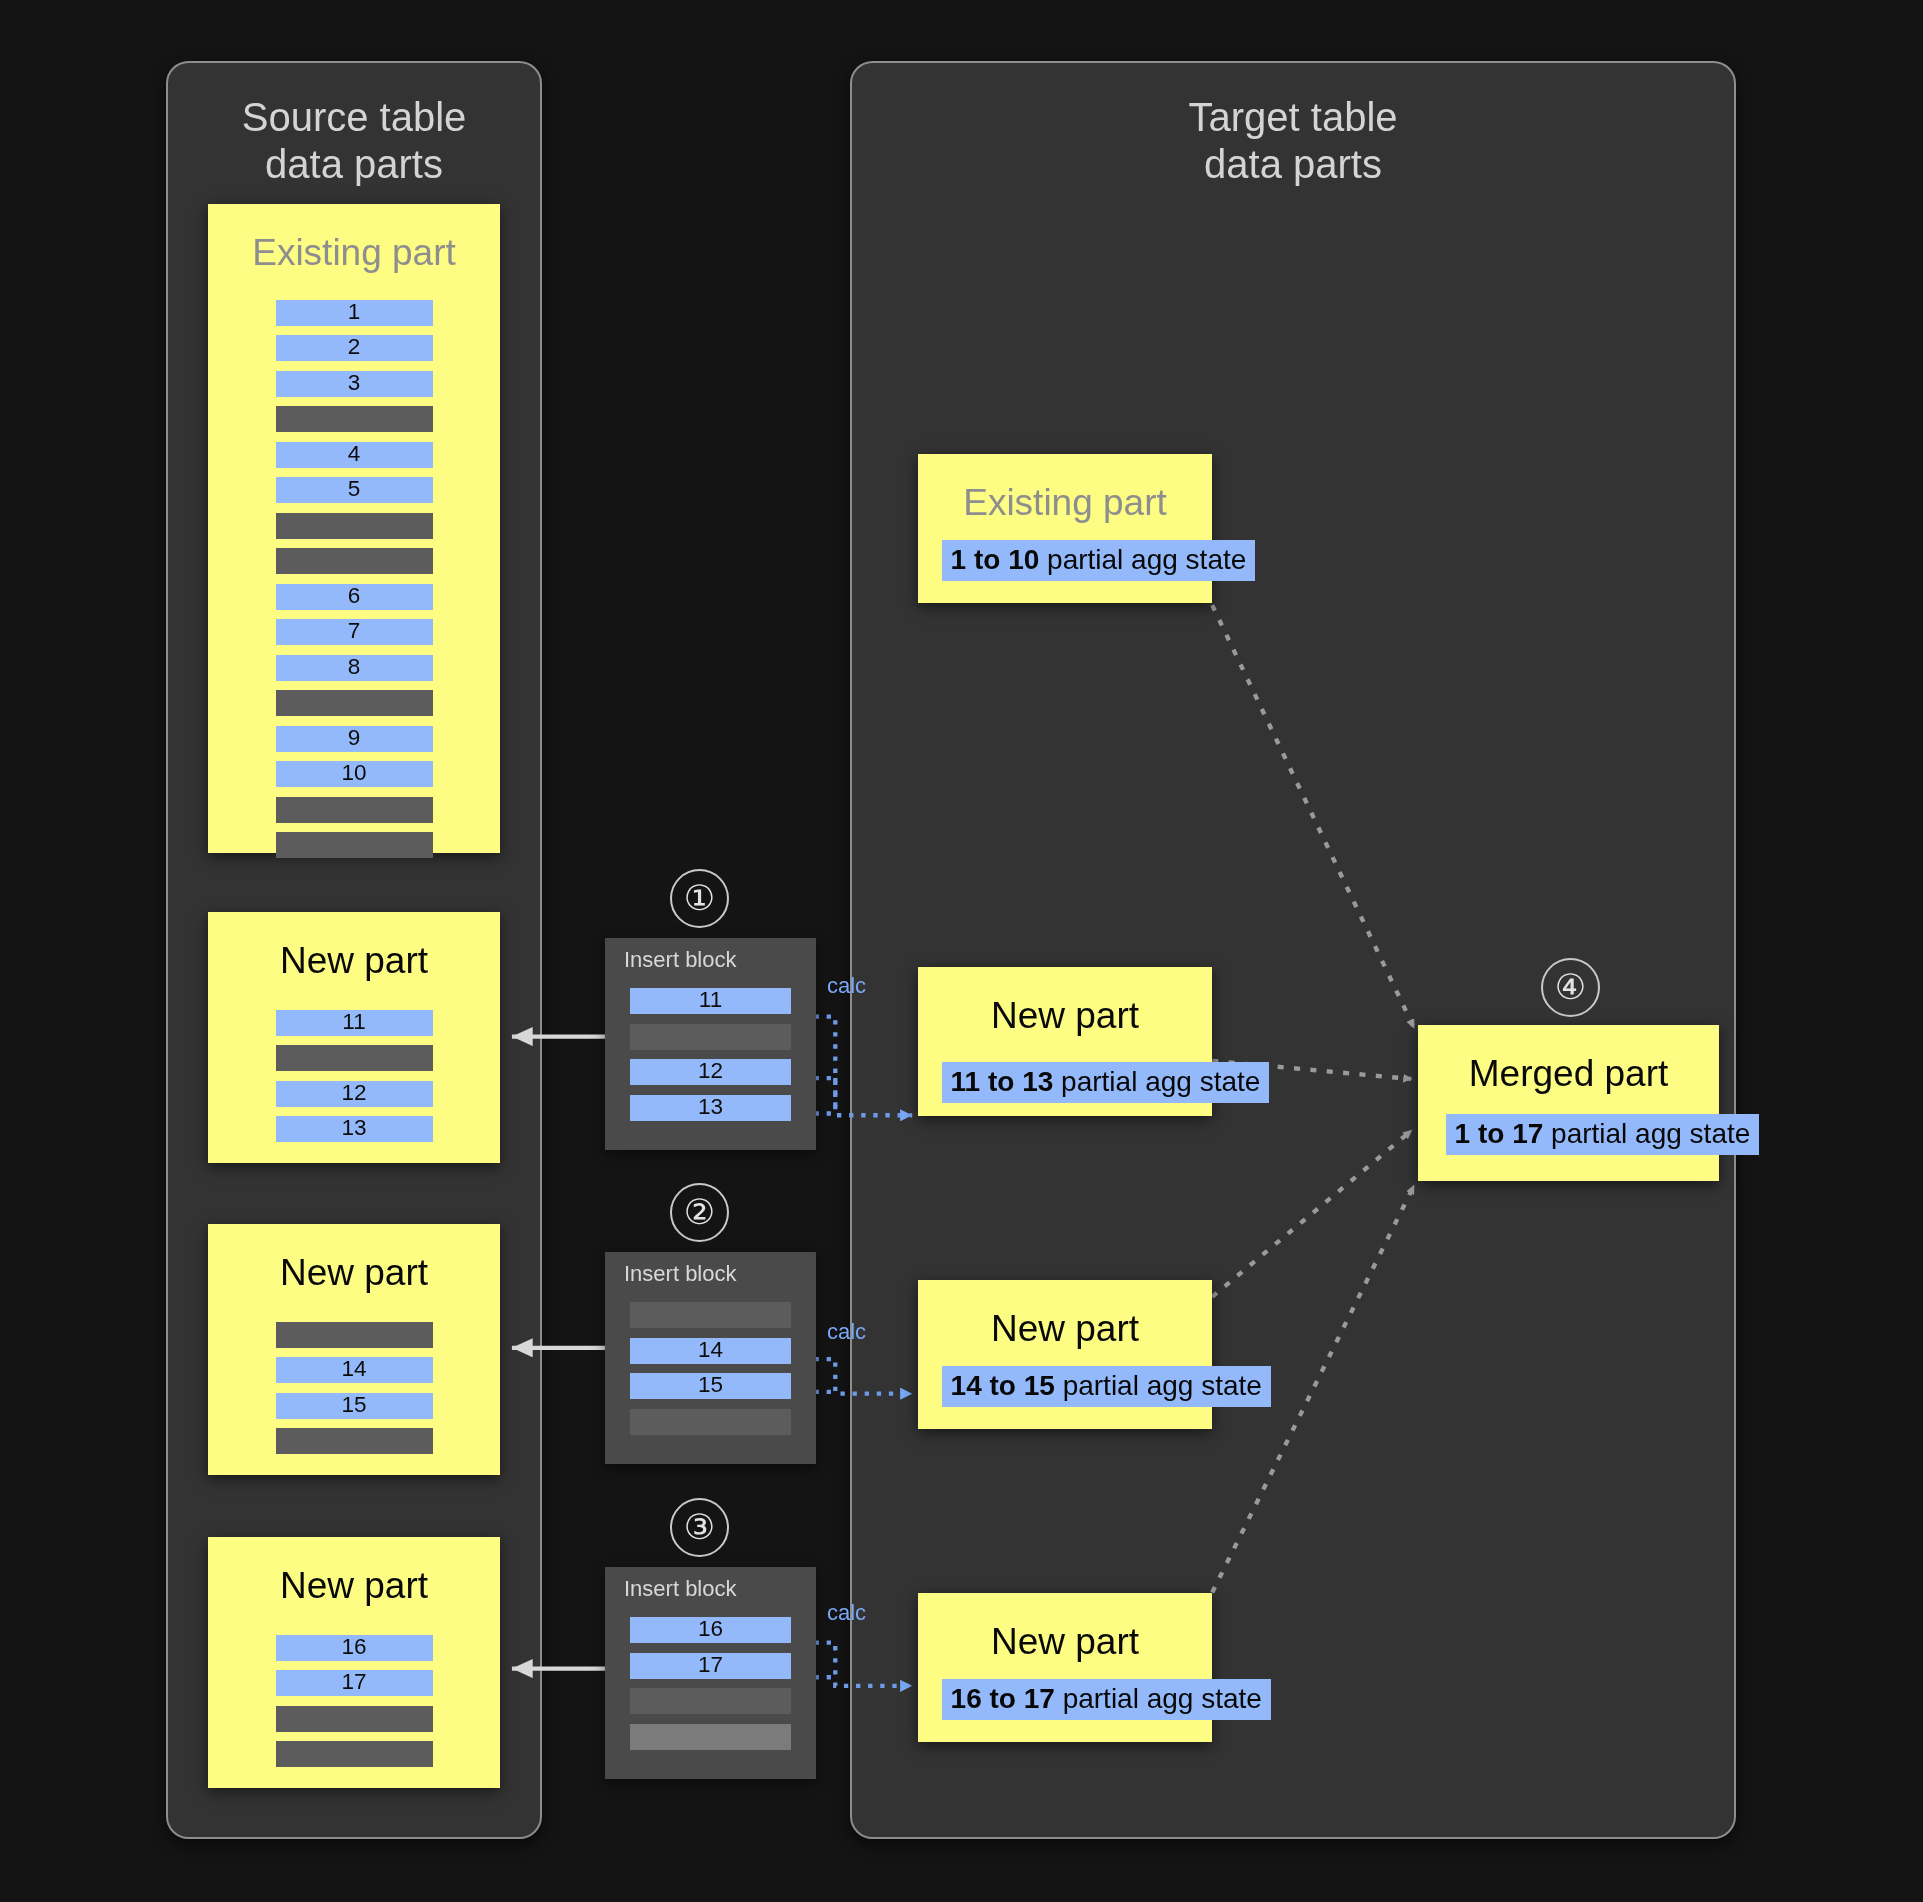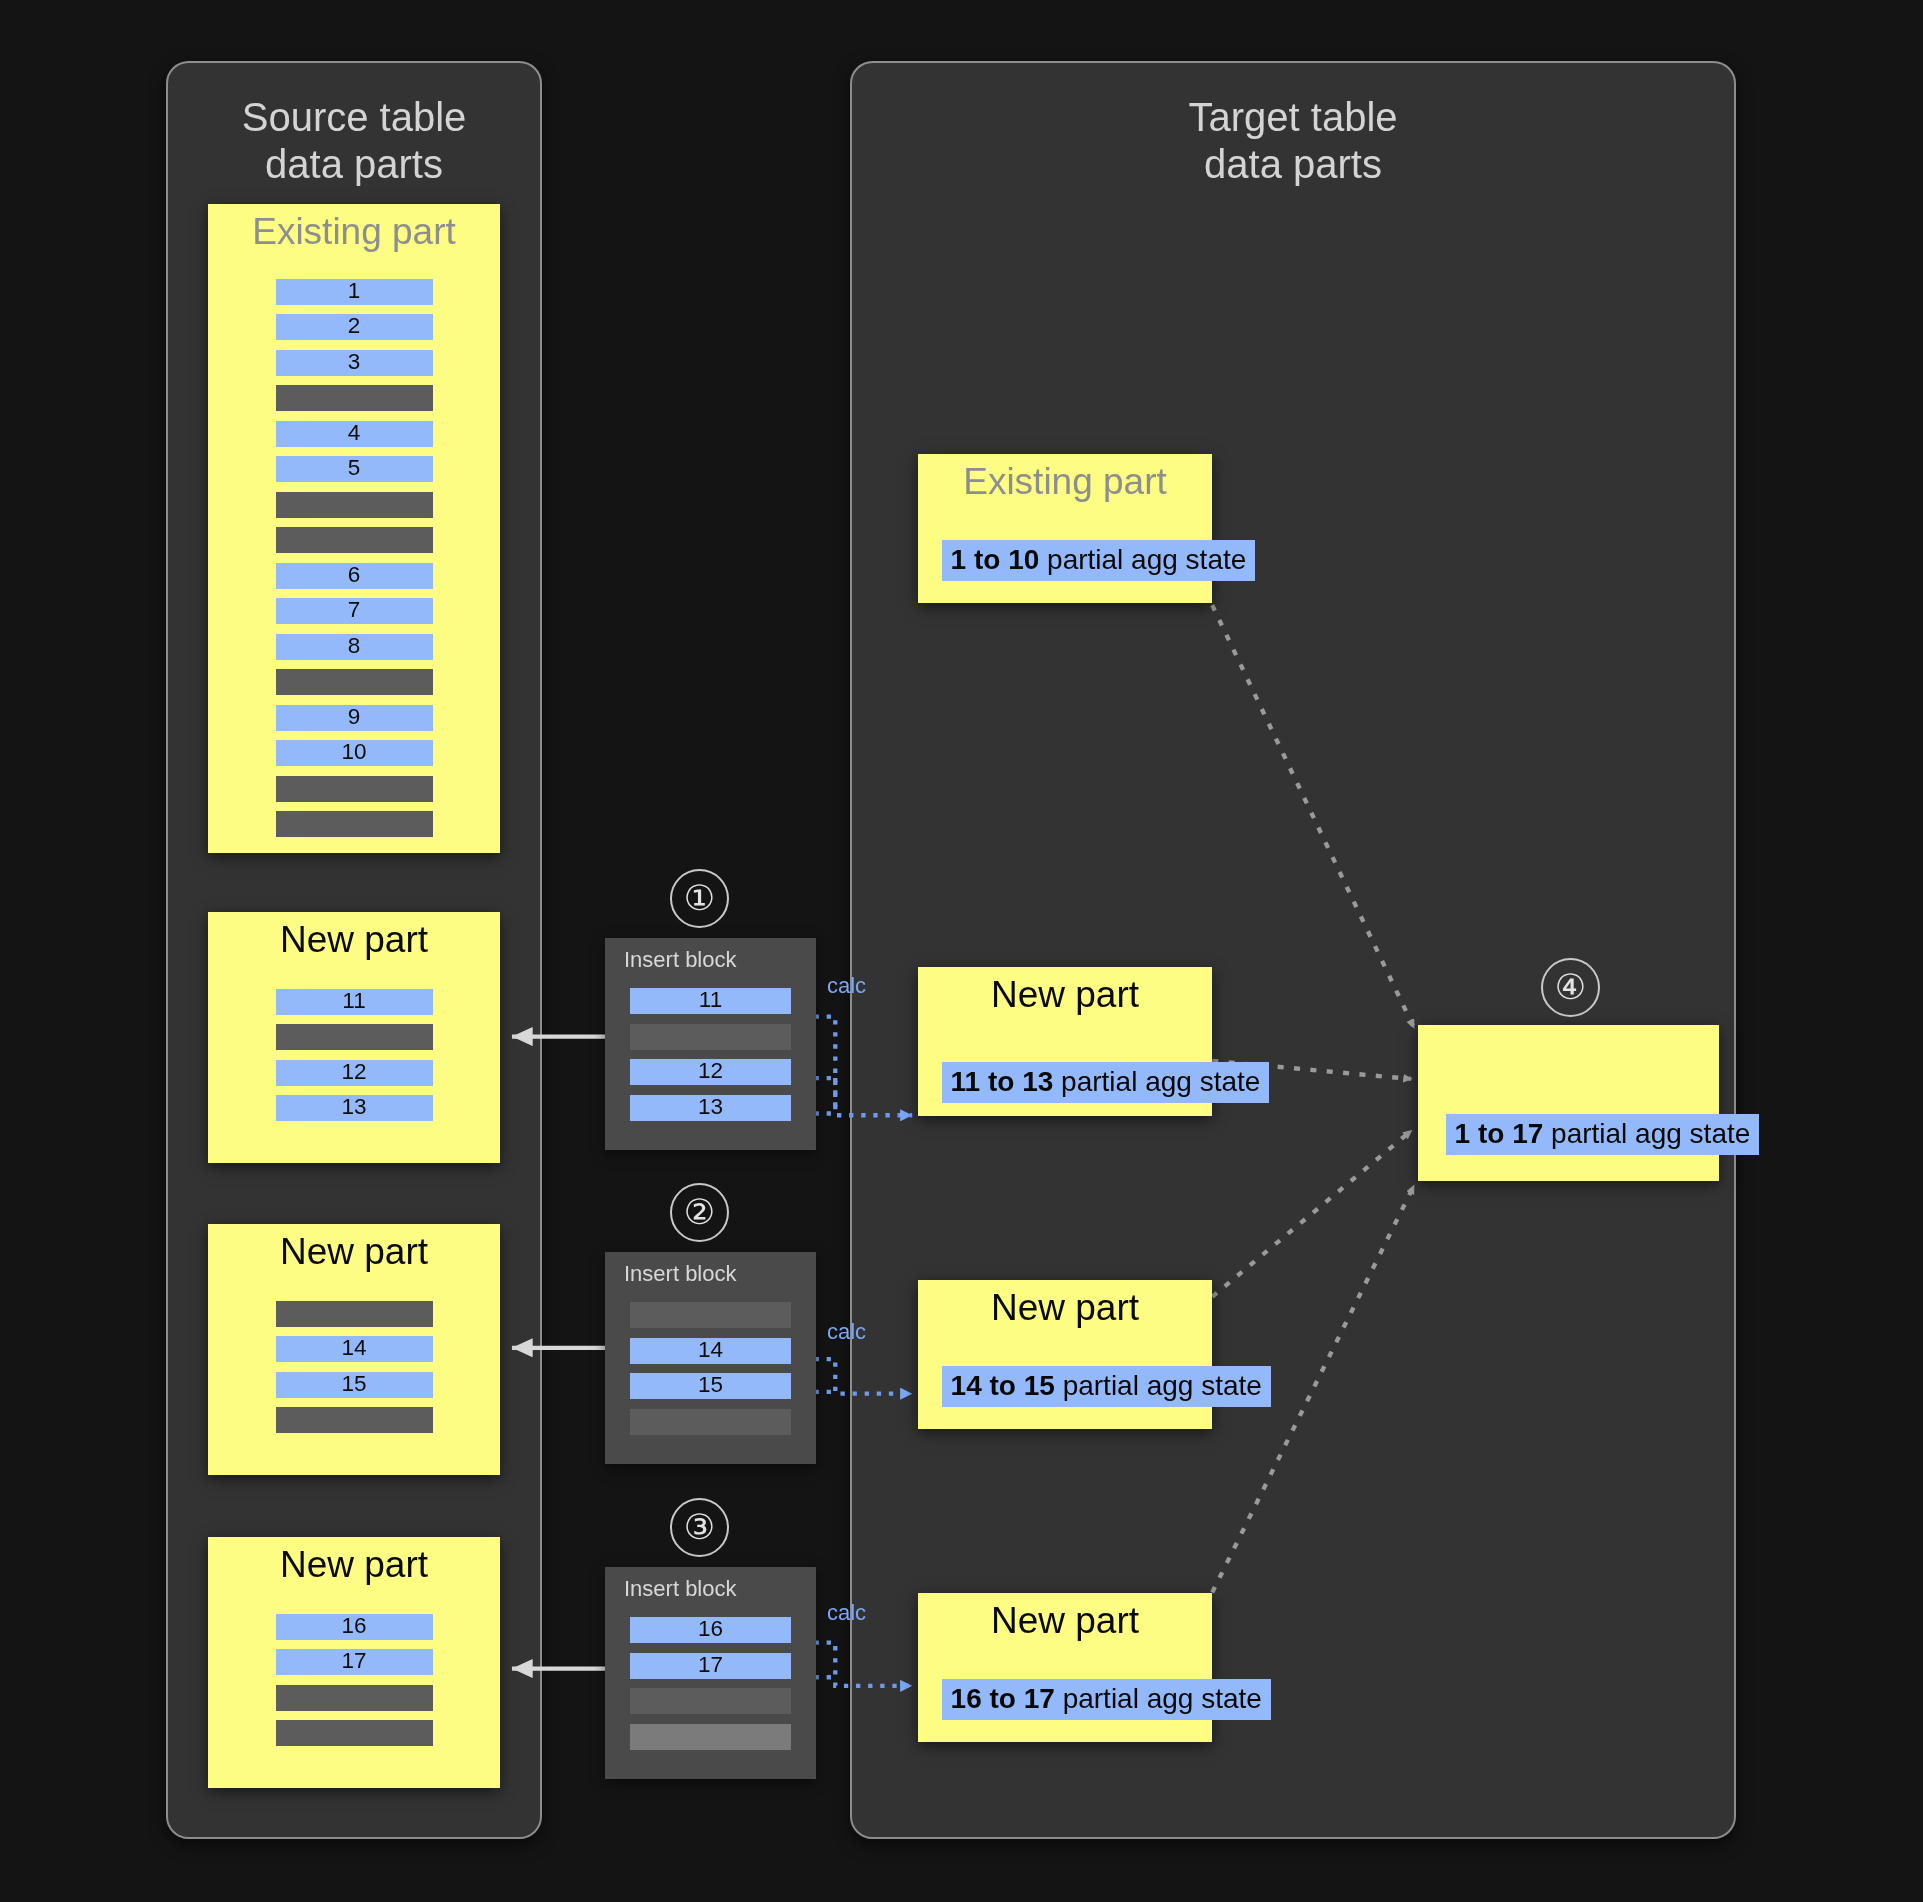--- a/index.html
+++ b/index.html
@@ -6,21 +6,21 @@
   body{width:1923px;height:1902px;position:relative;overflow:hidden;
        font-family:"Liberation Sans","DejaVu Sans",sans-serif;}
 
   .panel{position:absolute;background:#333333;border:2.6px solid #8d8d8d;
          border-radius:22.5px;box-shadow:0 5.2px 15.6px rgba(0,0,0,.55);}
   .panel-title{position:absolute;left:0;right:0;top:31px;text-align:center;
                color:#d4d4d4;font-size:40px;line-height:1.18;font-weight:400;
                white-space:pre-line;}
 
   .ypart{position:absolute;background:#fdfd84;box-shadow:0 4.3px 14px rgba(0,0,0,.55);}
-  .ypart-title{text-align:center;font-size:37px;padding-top:8px;line-height:1.1;}
+  .ypart-title{text-align:center;font-size:37px;padding-top:29px;line-height:1.1;}
   .ypart-title.grey{color:#8e8e8e;}
   .ypart-title.black{color:#0a0a0a;}
 
   .rows{margin:0 auto;}
   .row{height:26px;margin-bottom:9.5px;position:relative;}
   .row.blue{background:#93b9fb;}
   .row.grey{background:#5c5c5c;}
   .row.grey-light{background:#7b7b7b;}
   .row .num{position:absolute;left:0;right:0;top:50%;transform:translateY(-52%);
             text-align:center;font-size:22.5px;color:#0d0d0d;}
@@ -250,17 +250,18 @@
 
 <div class="ypart" style="left:918px;top:1593px;width:294px;height:149px;">
   <div class="ypart-title black">New part</div>
   <div class="agg" style="left:24px;top:86px;">
     <b>16 to 17</b><span> partial agg state</span>
   </div>
 </div>
 
 <div class="step" style="left:1541px;top:958px;">④</div>
 <div class="ypart" style="left:1418px;top:1025px;width:301px;height:156px;">
+  <div class="ypart-title black">Merged part</div>
   <div class="agg" style="left:28px;top:89px;">
     <b>1 to 17</b><span> partial agg state</span>
   </div>
 </div>
 
 
 </body></html>

